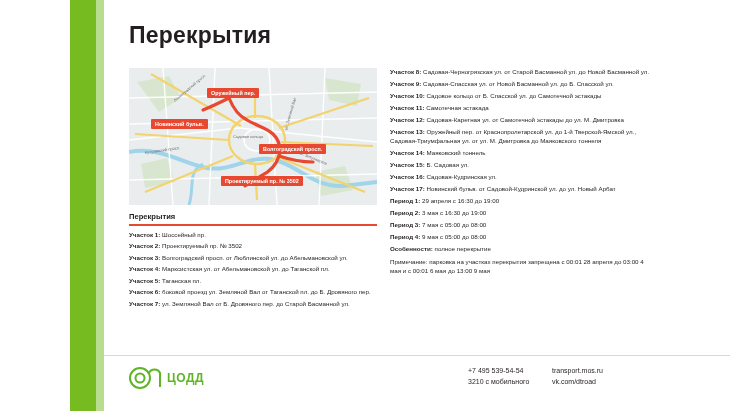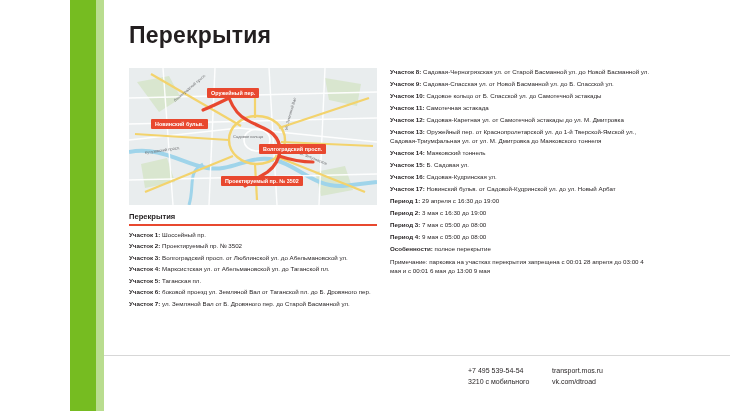--- a/index.html
+++ b/index.html
@@ -315,20 +315,28 @@
     </div>
     <div class="item">
       <b>Особенности:</b>
       <span>полное перекрытие</span>
     </div>
     <div class="note">Примечание: парковка на участках перекрытия запрещена с 00:01 28 апреля до 03:00 4 мая и с 00:01 6 мая до 13:00 9 мая</div>
   </div>
 
   <div class="footer-rule"></div>
 
+  <div class="logo-wrap">
+    <svg width="32" height="32" viewBox="0 0 32 32">
+      <circle cx="11" cy="16" r="10" fill="none" stroke="#5fb526" stroke-width="2"></circle>
+      <circle cx="11" cy="16" r="4.5" fill="none" stroke="#5fb526" stroke-width="2"></circle>
+      <path d="M20 11 a6 6 0 0 1 11 0 v14" fill="none" stroke="#5fb526" stroke-width="2"></path>
+    </svg>
+    <span class="logo-text">ЦОДД</span>
+  </div>
 
   <div class="contacts">
     <div>+7 495 539-54-54</div>
     <div>3210 с мобильного</div>
   </div>
 
   <div class="contacts-right">
     <div>transport.mos.ru</div>
     <div>vk.com/dtroad</div>
   </div>

